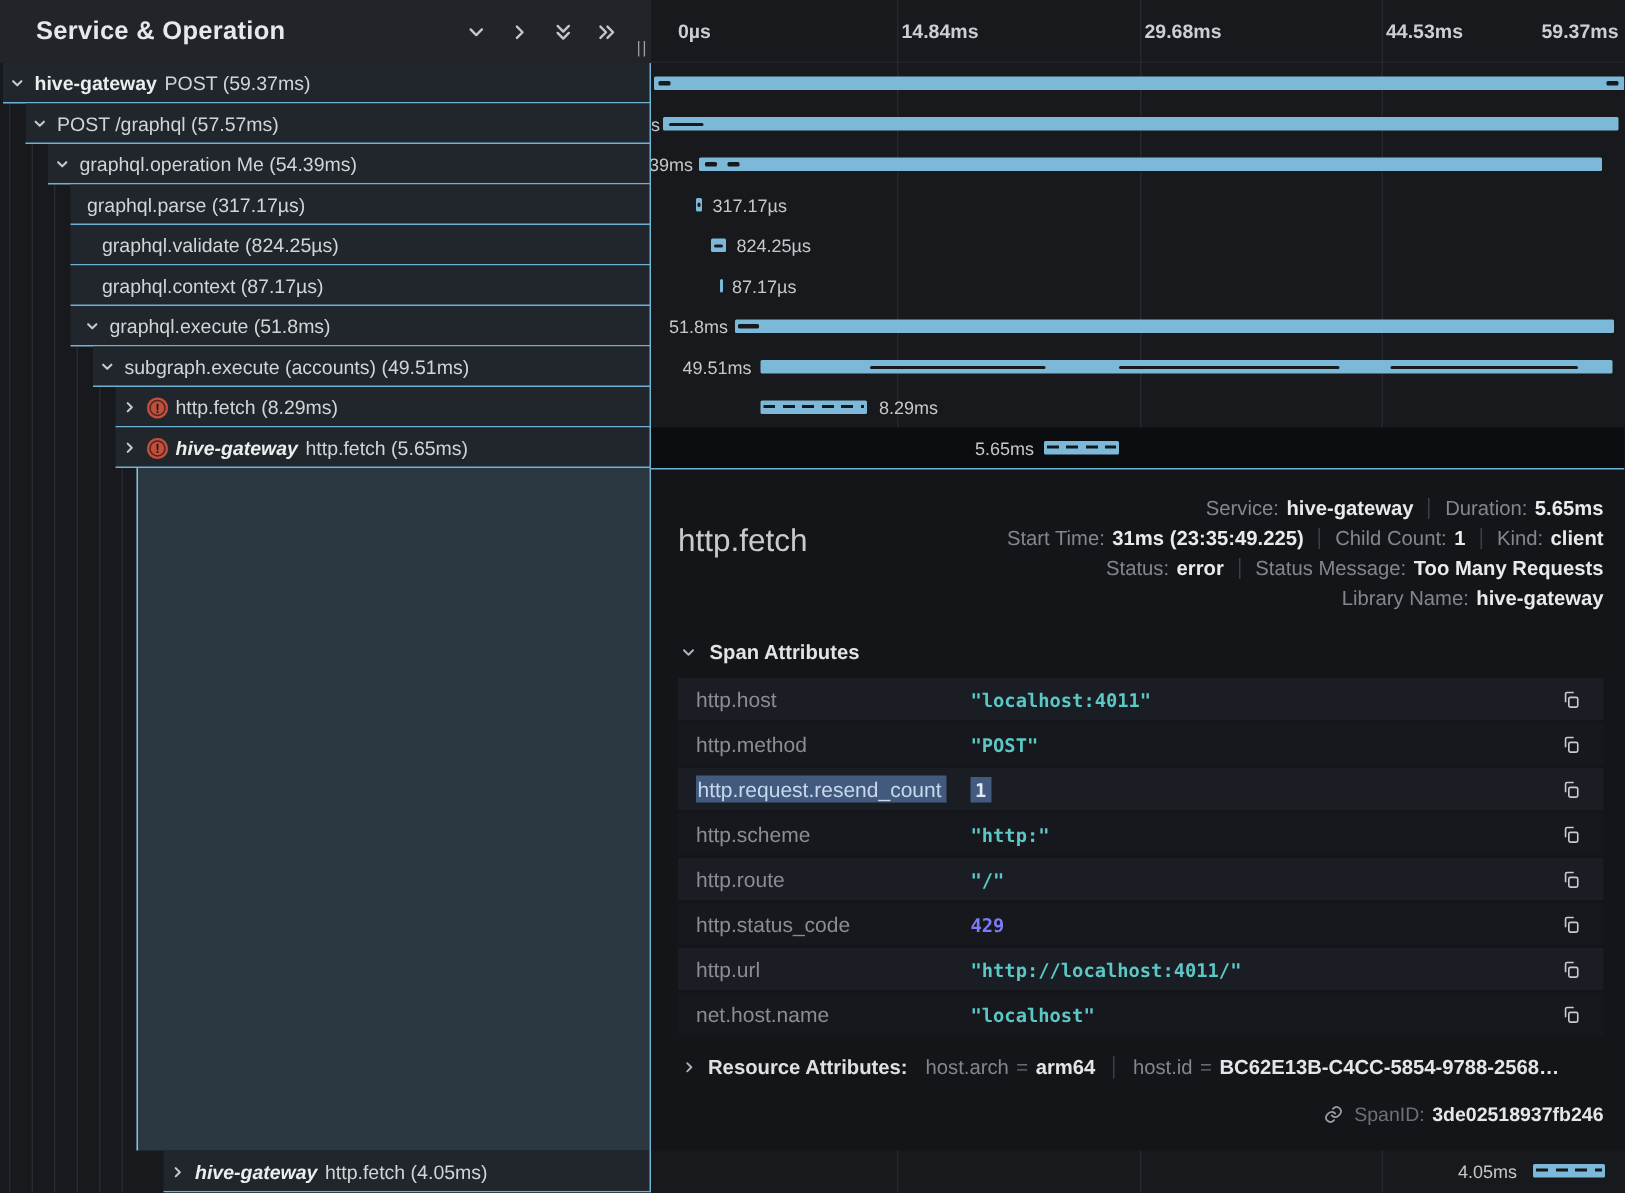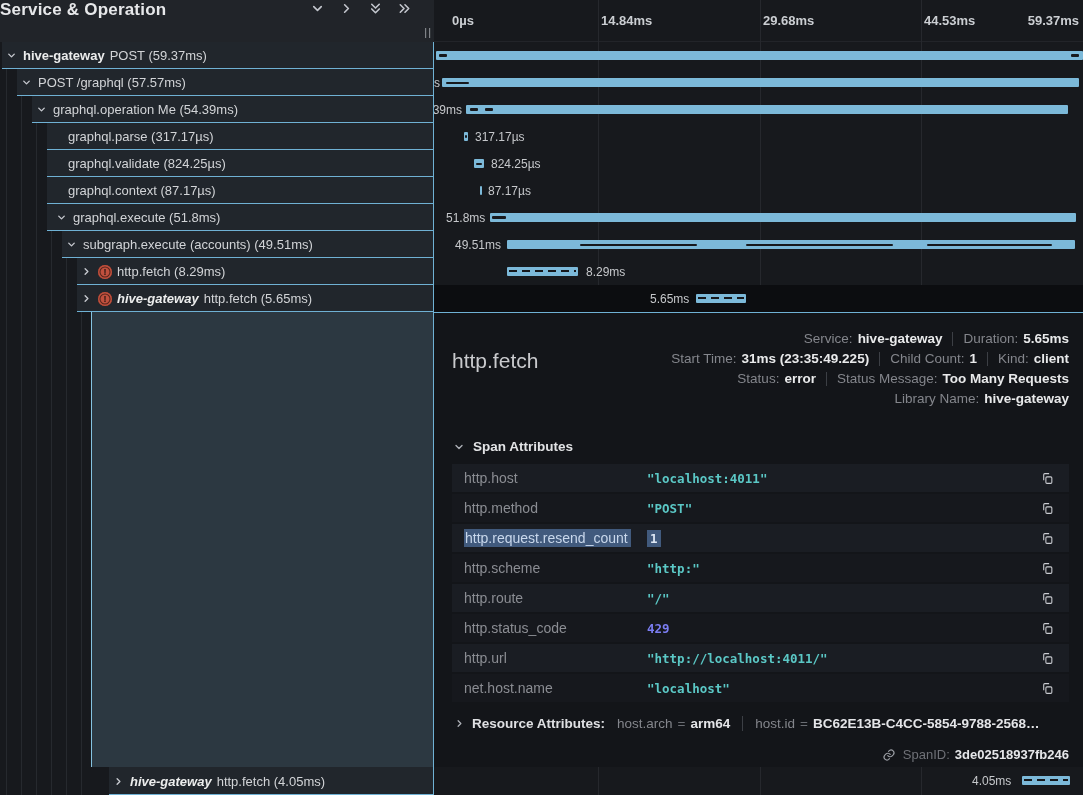--- a/index.html
+++ b/index.html
@@ -2,21 +2,21 @@
 <html><head>
 <meta charset="utf-8">
 <style>
   * { margin:0; padding:0; box-sizing:border-box; }
   html,body { width:1083px; height:795px; overflow:hidden; background:#17191d;
     font-family:"Liberation Sans", sans-serif; color:#d2d4d7; }
   .app { position:relative; width:1083px; height:795px; }
 
   
   .left-panel { position:absolute; left:0; top:0; width:434px; height:795px; background:#17191d; z-index:3; }
-  .lp-header { position:relative; height:42px; background:#212429; display:flex; align-items:flex-start; padding:0 8px 0 0; }
+  .lp-header { position:relative; height:42px; background:#212429; display:flex; align-items:center; padding:0 8px 0 24px; }
   .lp-title { font-size:17px; font-weight:bold; color:#e7e8ea; letter-spacing:.2px; flex:0 0 auto; }
   .lp-icons { margin-left:auto; display:flex; align-items:center; gap:13px; color:#c3c6cd; padding-right:14px; }
   .lp-icons .ic { width:16px; height:16px; display:flex; align-items:center; justify-content:center; cursor:pointer; }
   .splitter-handle { position:absolute; right:2px; bottom:4px; color:#9a9da3; font-size:11px; letter-spacing:1px; cursor:col-resize; }
   .splitter-line { position:absolute; left:433px; top:42px; bottom:0; width:1px; background:#6fb1d4; z-index:4; }
 
   .guide { position:absolute; width:1px; background:#26292e; bottom:0; z-index:1; }
 
   .trow { position:relative; height:27px; display:flex; align-items:center; z-index:2;
           background:transparent; cursor:pointer; }
@@ -64,21 +64,21 @@
   .detail { position:absolute; left:434px; top:312px; width:649px; height:455px;
      background:#131519; border-top:1px solid #6fb1d4; z-index:3; padding:18px 14px 0 18px; }
   .d-head { display:flex; align-items:flex-start; }
   .d-title { font-size:21px; color:#c9cacd; font-weight:400; padding-top:7px;margin-top:11px; }
   .d-meta { margin-left:auto; text-align:right; }
   .d-meta .line { display:flex; justify-content:flex-end; align-items:center; font-size:13.5px; margin-bottom:5px; }
   .d-meta .lbl { color:#84868c; margin-right:5px; }
   .d-meta .val { color:#e9eaeb; font-weight:bold; }
   .d-meta .div { width:1px; height:14px; background:#3c3f45; margin:0 10px; }
 
-  .sec-head { display:flex; align-items:center; gap:7px; margin-top:28px; margin-bottom:10px;
+  .sec-head { display:flex; align-items:center; gap:7px; margin-top:16px; margin-bottom:10px;
      font-size:13.5px; font-weight:bold; color:#e2e3e5; cursor:pointer; }
   .sec-head .chev { color:#aeb1b7; }
 
   .attr-table { }
   .attr-row { display:flex; align-items:center; height:28px; margin-bottom:2px; padding:0 12px;
       background:#1a1d23; }
   .attr-row:nth-child(even) { background:#16181d; }
   .attr-key { width:183px; flex:0 0 auto; font-size:14px; color:#8b8d93; }
   .attr-val { font-family:"DejaVu Sans Mono", monospace; font-size:12.5px; font-weight:bold; color:#5bc8c6; }
   .attr-val.num { color:#7b7df2; }
@@ -416,21 +416,21 @@
         <span class="chev">
             <svg width="11" height="11" viewBox="0 0 16 16">
               <polyline points="4,6 8,10 12,6" fill="none" stroke="currentColor" stroke-width="2" stroke-linecap="round" stroke-linejoin="round"></polyline>
             </svg>
           </span>
         <span class="op">graphql.operation Me (54.39ms)</span>
       </div>
     </div>
     <div class="trow">
       <div class="rowbox" style="left:47px"></div>
-      <div class="content" style="padding-left:49px">
+      <div class="content" style="padding-left:39px">
         <span class="chev none"></span>
         <span class="op">graphql.parse (317.17µs)</span>
       </div>
     </div>
     <div class="trow">
       <div class="rowbox" style="left:47px"></div>
       <div class="content" style="padding-left:49px">
         <span class="chev none"></span>
         <span class="op">graphql.validate (824.25µs)</span>
       </div>

